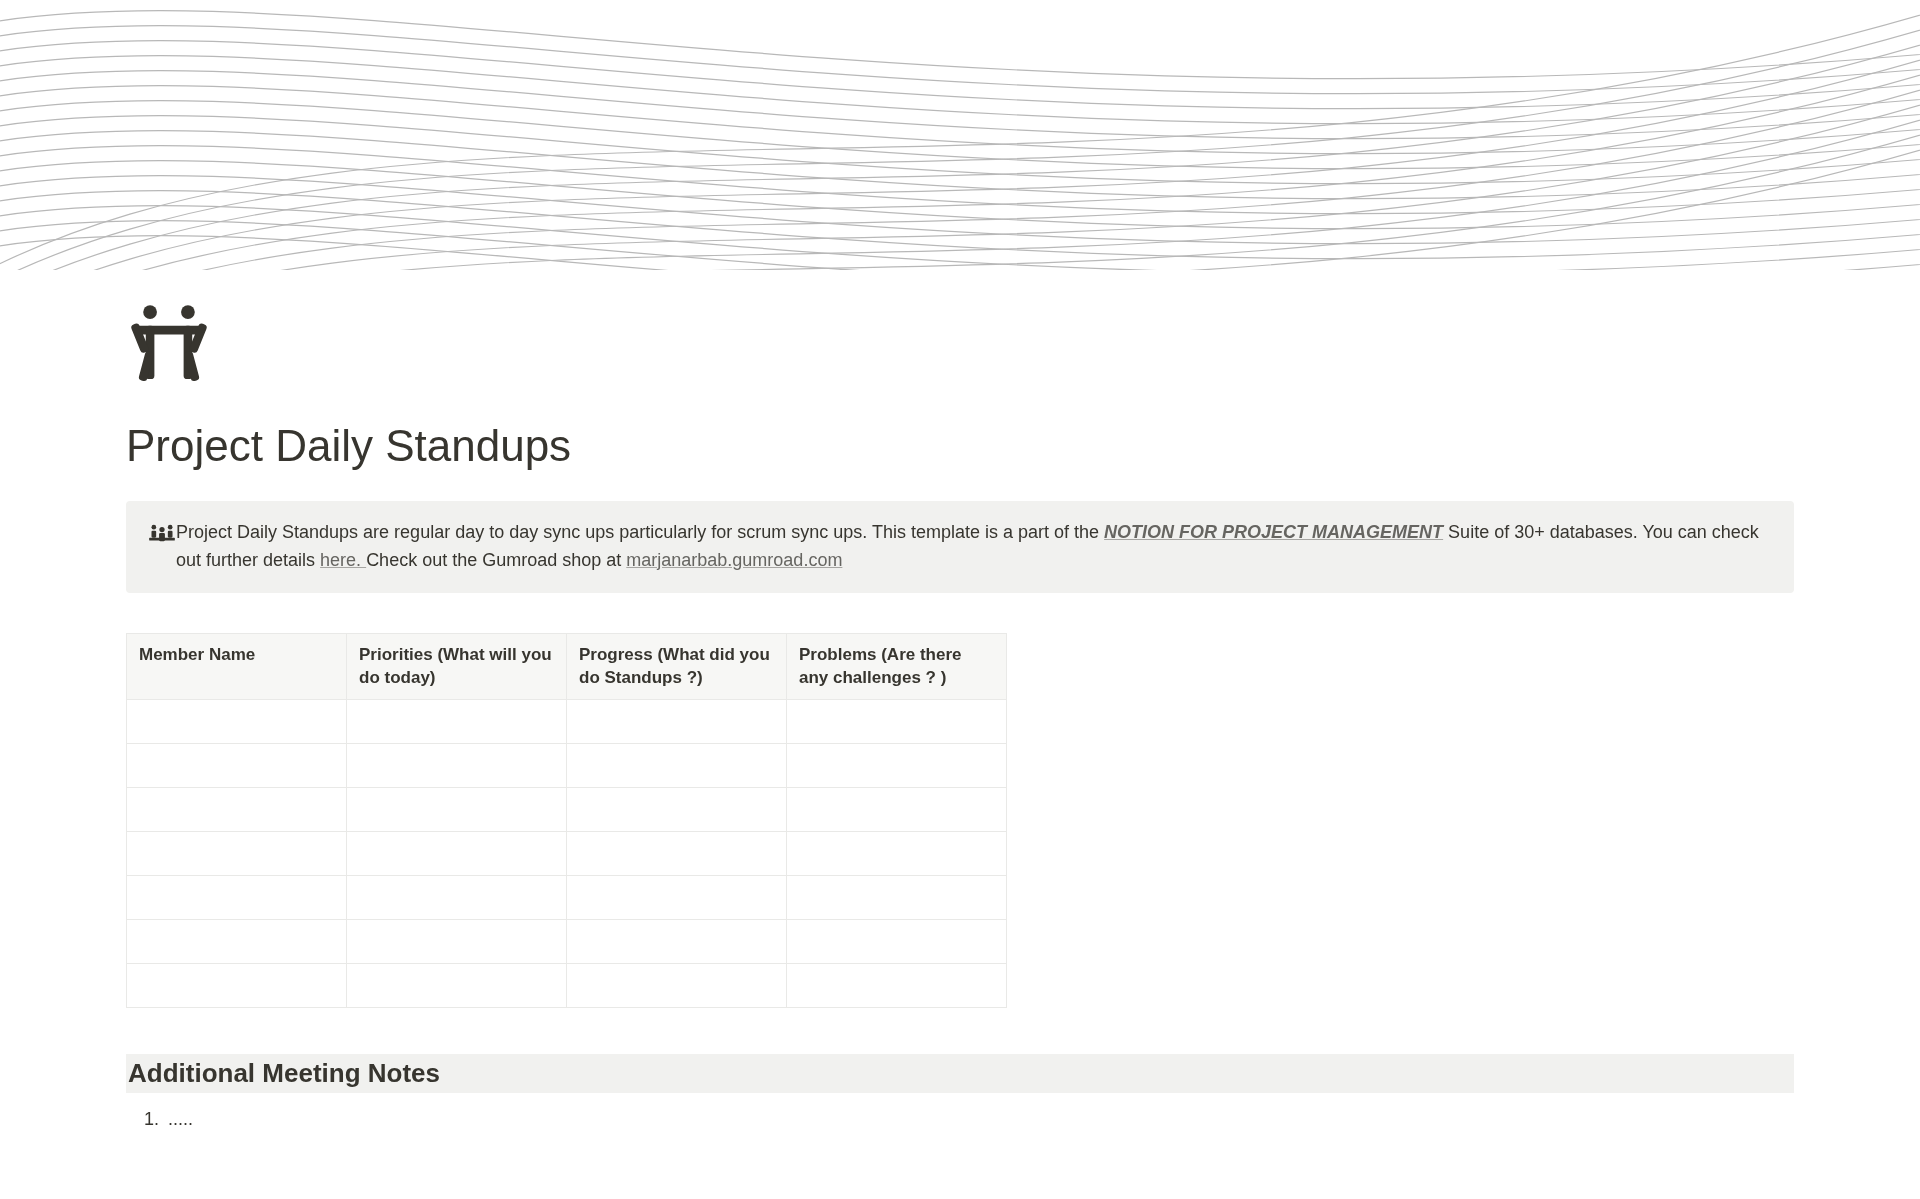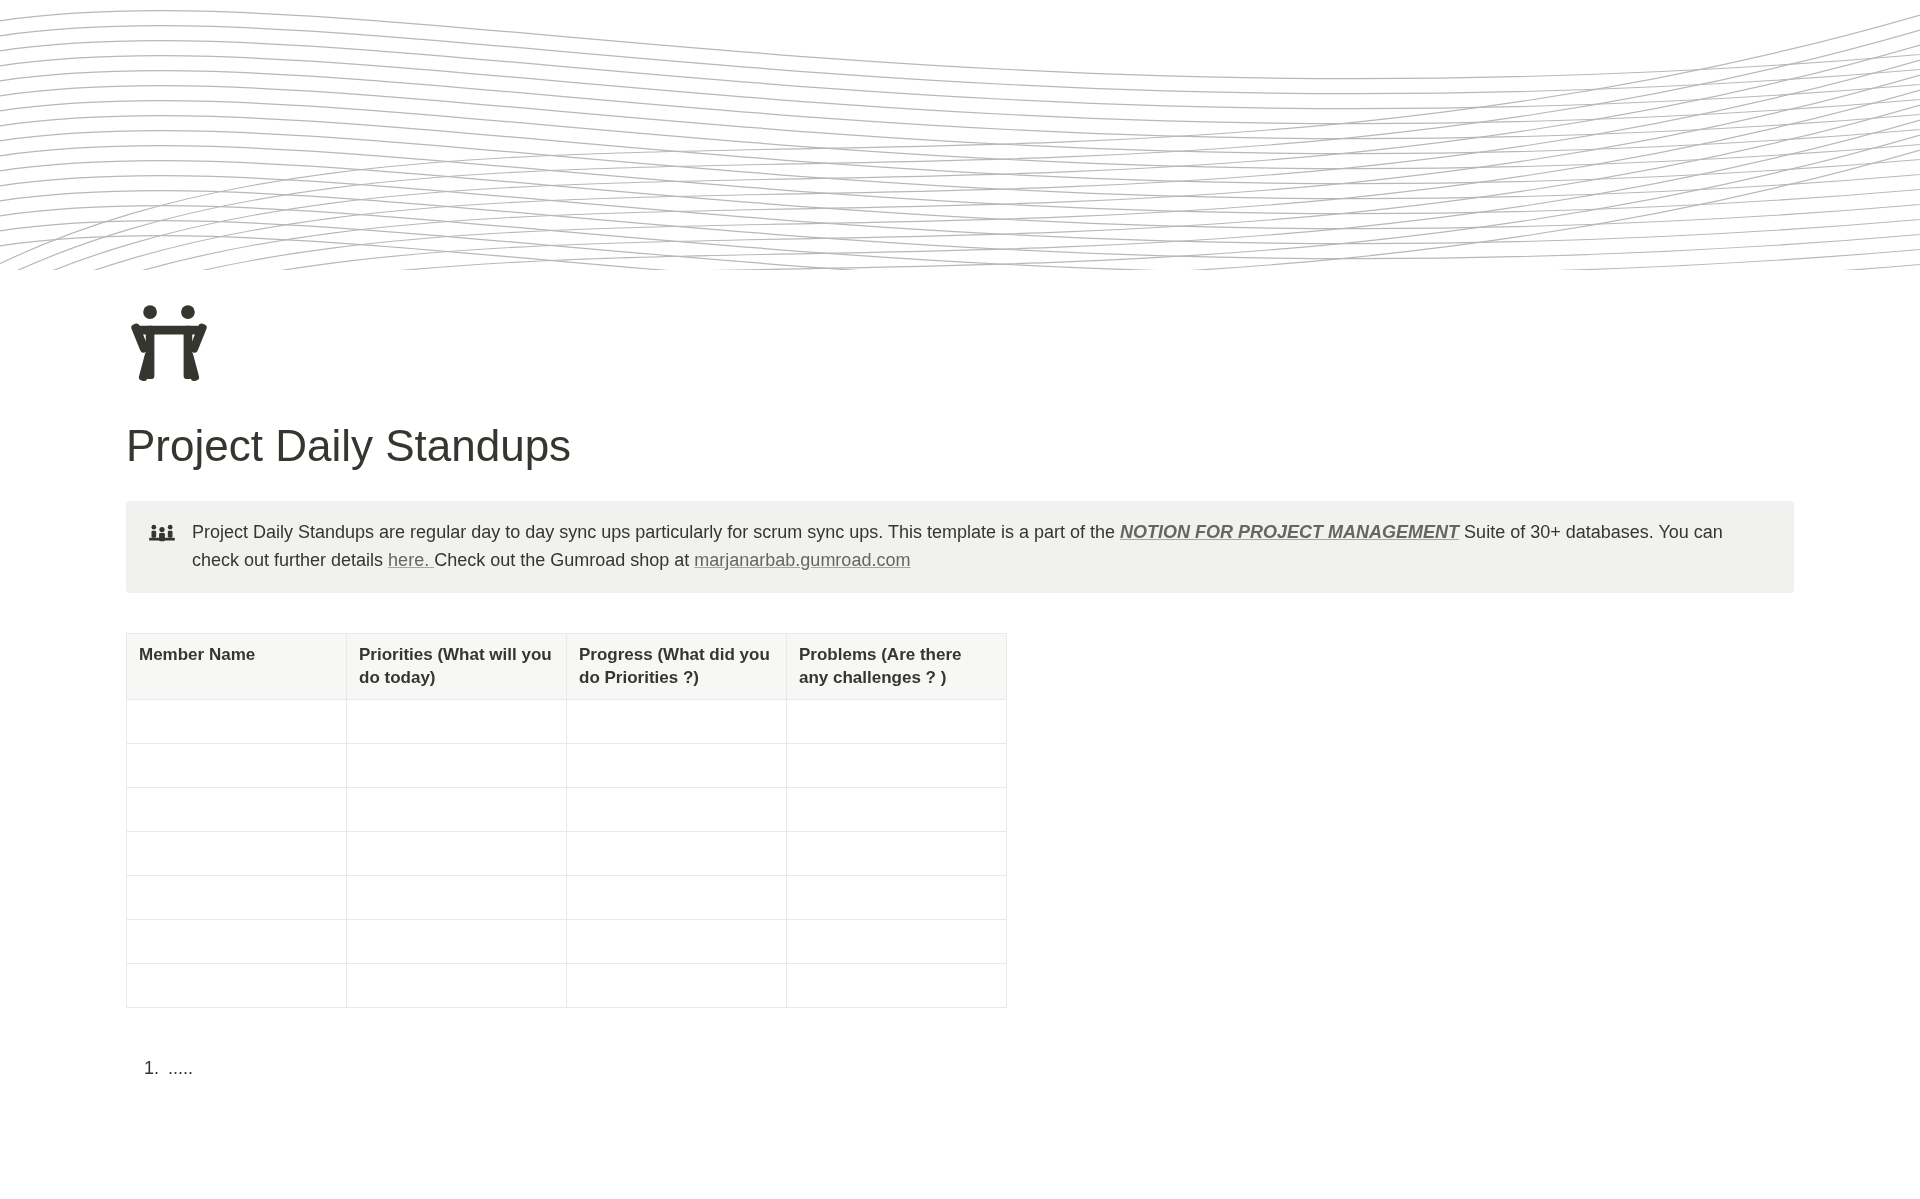--- a/index.html
+++ b/index.html
@@ -36,21 +36,21 @@
   h1.page-title {
     font-size: 44px;
     font-weight: 400;
     line-height: 1.2;
     margin-bottom: 28px;
     color: #37352f;
   }
   .callout {
     display: flex;
     align-items: flex-start;
-    gap: 16px;
+    gap: 0;
     background: #f1f1ef;
     border-radius: 4px;
     padding: 18px 22px;
     font-size: 18px;
     line-height: 1.55;
     color: #37352f;
     margin-bottom: 40px;
   }
   .callout-icon {
     flex: 0 0 28px;
@@ -199,21 +199,21 @@
       <colgroup>
         <col class="col-0">
           <col class="col-1">
           <col class="col-2">
           <col class="col-3">
       </colgroup>
       <thead>
         <tr>
           <th>Member Name</th>
           <th>Priorities (What will you do today)</th>
-          <th>Progress (What did you do Priorities ?)</th>
+          <th>Progress (What did you do Standups ?)</th>
           <th>Problems (Are there any challenges ? )</th>
         </tr>
       </thead>
       <tbody id="standup-body">
           <tr>
             <td></td>
             <td></td>
             <td></td>
             <td></td>
           </tr>
@@ -250,17 +250,18 @@
           <tr>
             <td></td>
             <td></td>
             <td></td>
             <td></td>
           </tr>
         </tbody>
     </table>
   </div>
 
+  <h2 class="section-heading">Additional Meeting Notes</h2>
 
   <ol class="notes-list" id="notes-list">
       <li>.....</li>
     </ol>
 </div>
 
 </body></html>

